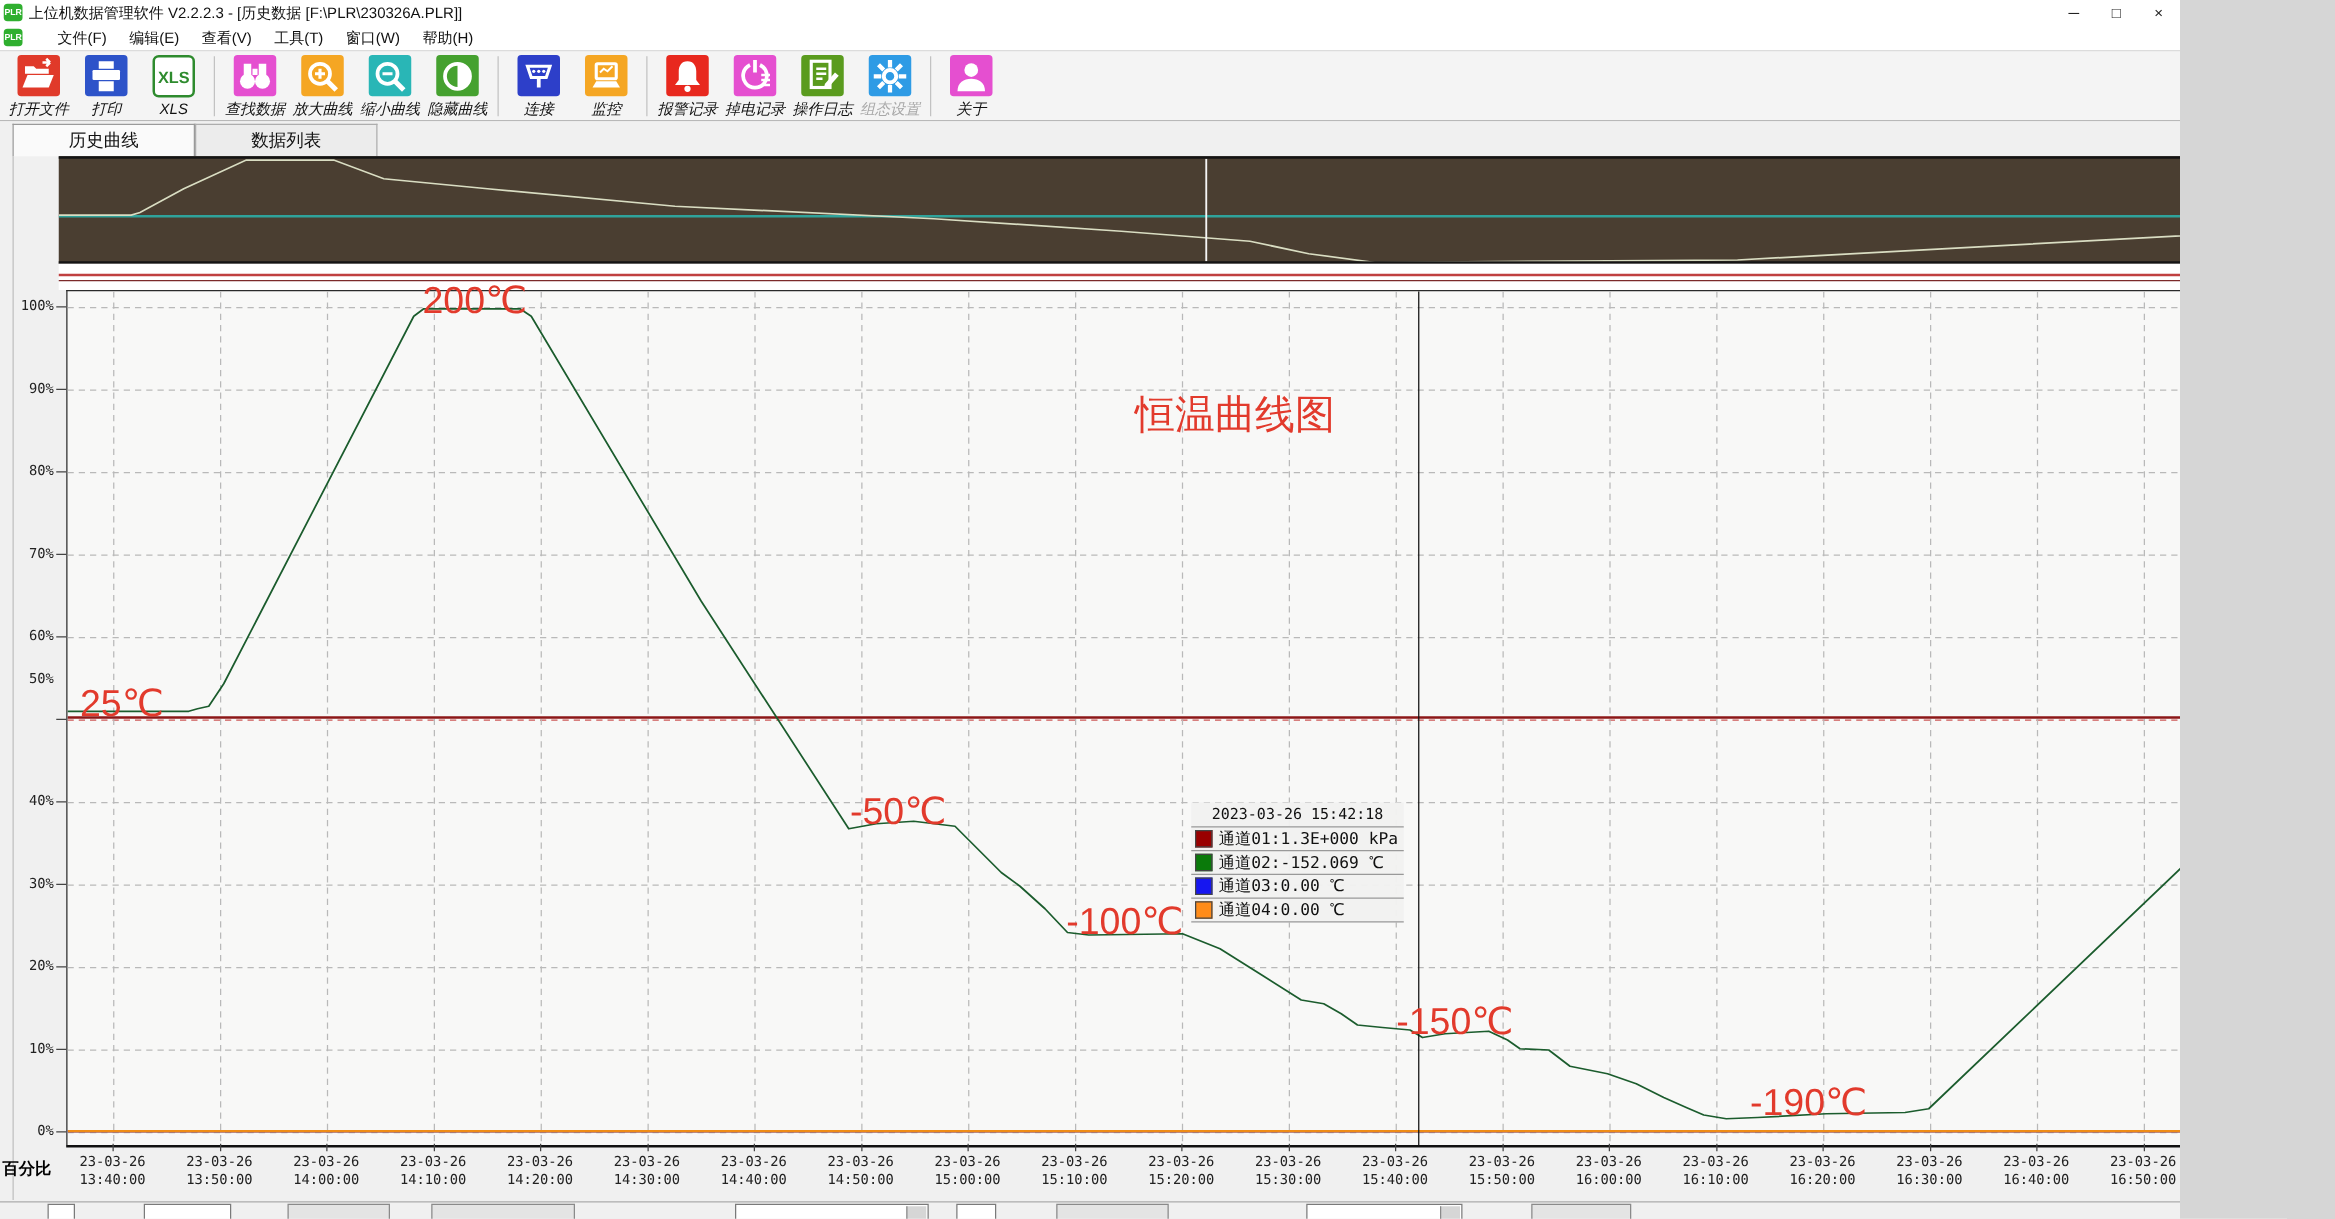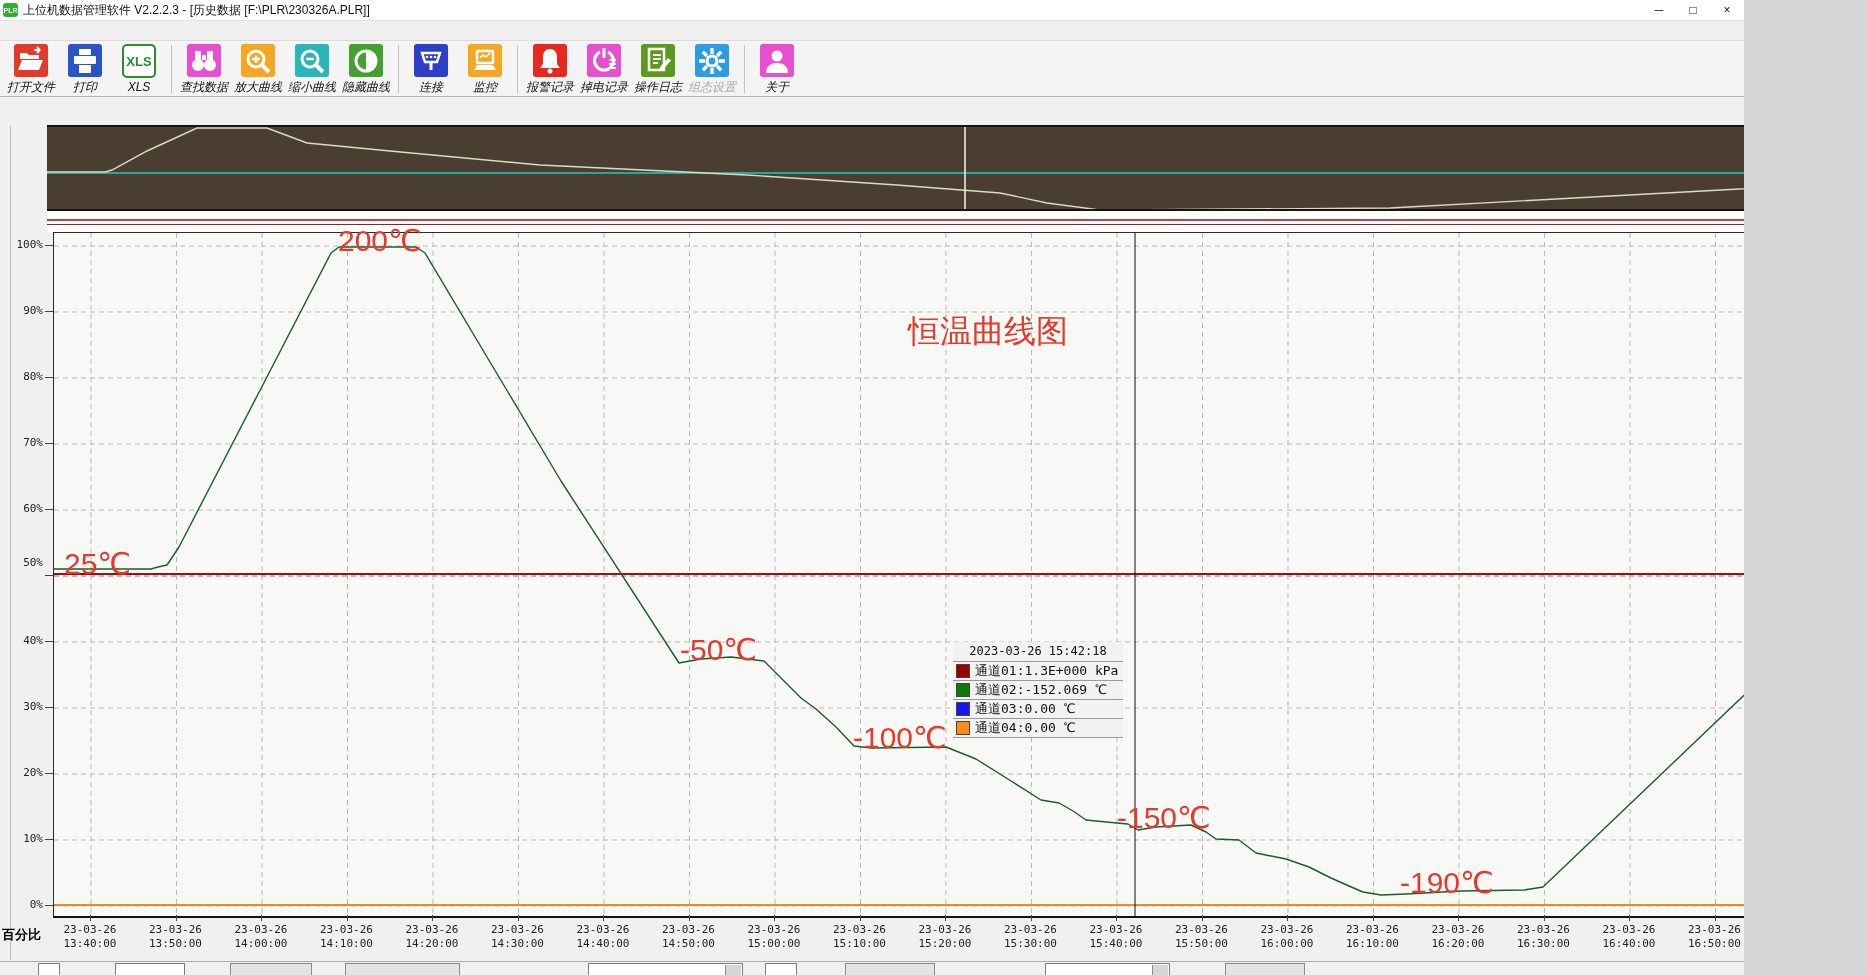--- a/index.html
+++ b/index.html
@@ -73,20 +73,31 @@
   <div class="titlebar">
     <div class="plr-icon">PLR</div>
     <div class="title-text">上位机数据管理软件 V2.2.2.3 - [历史数据 [F:\PLR\230326A.PLR]]</div>
     <div class="win-controls">
       <div class="win-btn">─</div>
       <div class="win-btn">□</div>
       <div class="win-btn">×</div>
     </div>
   </div>
 
+  <div class="menubar">
+    <div class="plr-icon">PLR</div>
+    <div id="menu-items" style="display:flex;margin-left:14px;">
+        <div class="menu-item">文件(F)</div>
+        <div class="menu-item">编辑(E)</div>
+        <div class="menu-item">查看(V)</div>
+        <div class="menu-item">工具(T)</div>
+        <div class="menu-item">窗口(W)</div>
+        <div class="menu-item">帮助(H)</div>
+      </div>
+  </div>
 
   <div class="toolbar" id="toolbar">
       <div class="tbtn">
         <div class="tile" style="background: rgb(224, 58, 42);">
           <svg width="30" height="30" viewBox="0 0 30 30">
             <path d="M4 7h7l2 2h10v4H4z" fill="#fff"></path>
             <path d="M2 24l4-10h21l-4 10z" fill="#fff"></path>
             <path d="M18 4h6m0 0-3-3m3 3-3 3" stroke="#fff" stroke-width="2" fill="none"></path>
           </svg>
         </div>
@@ -215,20 +226,26 @@
         <div class="tile" style="background: rgb(229, 79, 208);">
           <svg width="30" height="30" viewBox="0 0 30 30">
             <circle cx="15" cy="10" r="5.5" fill="#fff"></circle>
             <path d="M4 27c0-7 5-10 11-10s11 3 11 10z" fill="#fff"></path>
           </svg>
         </div>
         <div class="tlabel">关于</div>
       </div>
     </div>
 
+  <div class="tabbar">
+      <div id="tabs">
+        <div class="tab active" style="left: 10px;">历史曲线</div>
+        <div class="tab inactive" style="left: 156px;">数据列表</div>
+      </div>
+    </div>
 
   <div class="left-groove"></div>
 
   <div class="overview">
     <svg id="overview-svg" width="1817" height="82" style="display:block;">
         <line x1="0" y1="46" x2="1817" y2="46" stroke="#2fa39b" stroke-width="2"></line>
         <polyline points="0,45 58,45 65,43 100,24 150,1 220,1 260,16 343,24 493,38 700,48 850,58 953,66 1000,76 1053,83 1343,81 1821,55" fill="none" stroke="#d9ddc2" stroke-width="1.4"></polyline>
         <line x1="918" y1="0" x2="918" y2="82" stroke="#f5f5f5" stroke-width="1.5"></line>
       </svg>
   </div>
@@ -285,21 +302,21 @@
       <div class="ylabel" style="top: 238px;">100%</div>
       <div class="ytick" style="top: 245px;"></div>
       <div class="ylabel" style="top: 304px;">90%</div>
       <div class="ytick" style="top: 311px;"></div>
       <div class="ylabel" style="top: 370px;">80%</div>
       <div class="ytick" style="top: 377px;"></div>
       <div class="ylabel" style="top: 436px;">70%</div>
       <div class="ytick" style="top: 443px;"></div>
       <div class="ylabel" style="top: 502px;">60%</div>
       <div class="ytick" style="top: 509px;"></div>
-      <div class="ylabel" style="top: 556px;">50%</div>
+      <div class="ylabel" style="top: 536px;">50%</div>
       <div class="ytick" style="top: 575px;"></div>
       <div class="ylabel" style="top: 634px;">40%</div>
       <div class="ytick" style="top: 641px;"></div>
       <div class="ylabel" style="top: 700px;">30%</div>
       <div class="ytick" style="top: 707px;"></div>
       <div class="ylabel" style="top: 766px;">20%</div>
       <div class="ytick" style="top: 773px;"></div>
       <div class="ylabel" style="top: 832px;">10%</div>
       <div class="ytick" style="top: 839px;"></div>
       <div class="ylabel" style="top: 898px;">0%</div>

